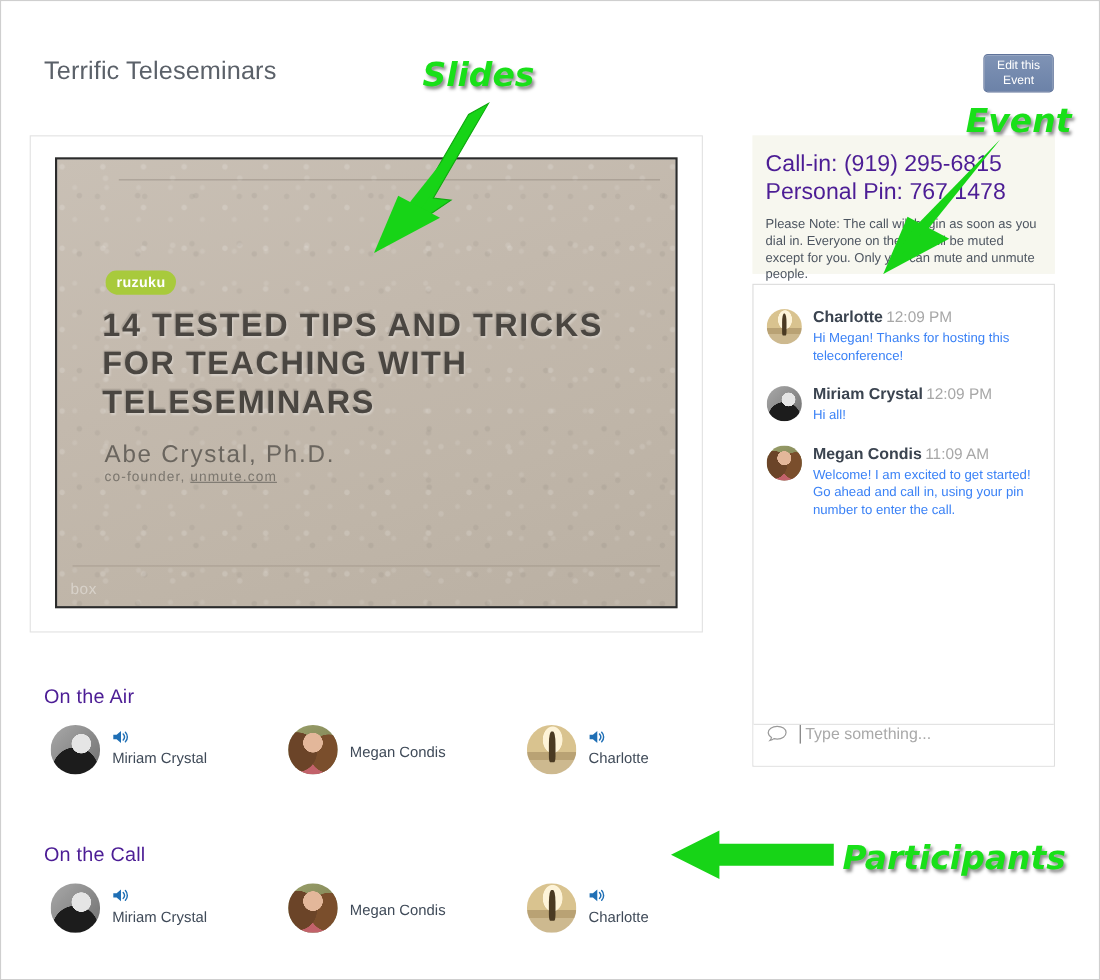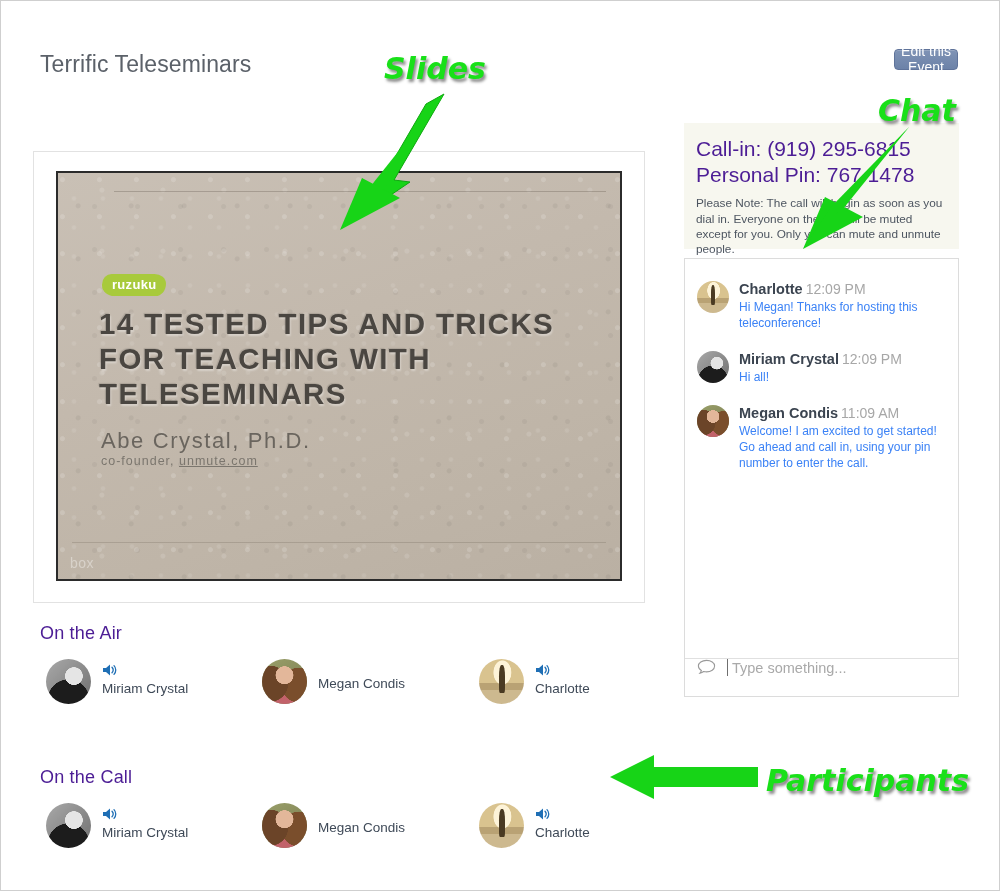--- a/index.html
+++ b/index.html
@@ -18,39 +18,38 @@
   }
 
   
   #page-title {
     position: absolute; left: 39px; top: 50px;
     font-size: 23px; color: #5b6169; font-weight: 400;
     letter-spacing: .1px; white-space: nowrap;
   }
   #edit-event-button {
     position: absolute; left: 893px; top: 48px;
-    width: 64px; height: 21px;
+    width: 64px; height: 35px;
     background: linear-gradient(#7f93b5, #6c82a8);
     border: 1px solid #5f7characters;
     border: 1px solid #5f739a;
     border-radius: 4px;
-    color: #ffffff; font-size: 14px;
+    color: #ffffff; font-size: 11px;
     display: flex; align-items: center; justify-content: center;
     cursor: pointer; text-align: center; line-height: 1.1;
     box-shadow: inset 0 1px 0 rgba(255,255,255,.18);
   }
 
   
   #slide-frame {
-    position: absolute; left: 32px; top: 122px;
+    position: absolute; left: 26px; top: 122px;
     width: 612px; height: 452px;
     background: #ffffff;
     border: 1px solid #e2e2e2;
     padding: 19px 22px 21px 22px;
-    margin-top: 28px;
   }
   #slide-inner {
     width: 100%; height: 100%;
     border: 2px solid #2b2b2b;
     position: relative; overflow: hidden;
     background:
       radial-gradient(circle at 12% 18%, rgba(255,255,255,.16) 0 2px, transparent 3px),
       radial-gradient(circle at 38% 62%, rgba(0,0,0,.05) 0 2px, transparent 3px),
       radial-gradient(circle at 72% 28%, rgba(255,255,255,.12) 0 2px, transparent 3px),
       radial-gradient(circle at 85% 78%, rgba(0,0,0,.045) 0 2px, transparent 3px),
@@ -407,19 +406,19 @@
   <svg class="anno-arrow" style="left:605px; top:752px;" width="160" height="60">
     <g>
       <path d="M152 14 L48 14 L48 2 L4 24 L48 46 L48 34 L152 34 Z" fill="#17d417"></path>
     </g>
   </svg>
 
   <div class="anno-label" id="anno-slides">
     <span>Slides</span>
   </div>
   <div class="anno-label" id="anno-chat">
-    <span>Chat</span>
+    <span>Event</span>
   </div>
   <div class="anno-label" id="anno-participants">
     <span>Participants</span>
   </div>
 
 </div>
 
 </body></html>

